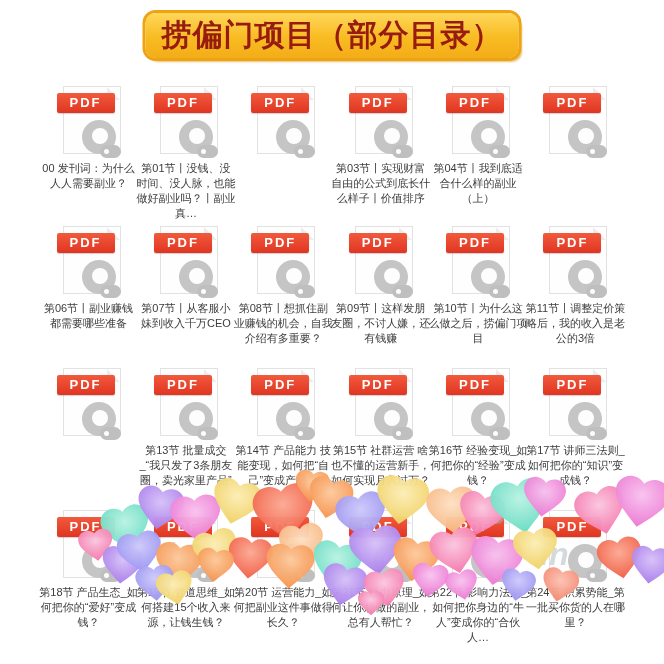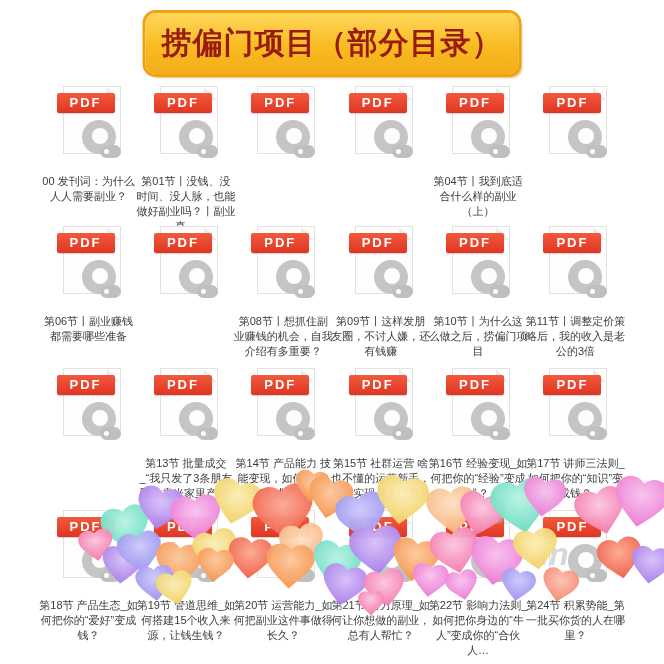--- a/index.html
+++ b/index.html
@@ -8,21 +8,21 @@
     background:#ffffff;
     font-family:"Liberation Sans", sans-serif;
   }
 
   
   .banner {
     position:absolute; top:13px; left:50%; transform:translateX(-50%);
     background:linear-gradient(180deg,#ffd75a 0%,#f8bb22 55%,#f3ad18 100%);
     border-radius:10px;
     box-shadow:0 0 0 3px #eea312, 3px 4px 2px rgba(205,145,10,.55);
-    padding:10px 16px;
+    padding:2px 16px;
     font-size:30px; font-weight:bold; color:#971b10;
     letter-spacing:1px; white-space:nowrap; z-index:4;
   }
 
   
   .grid { position:absolute; inset:0; z-index:1; }
   .pdf-row { position:absolute; left:40px; right:40px; display:flex; justify-content:space-between; }
   .pdf-row:nth-child(1){ top:84px; }
   .pdf-row:nth-child(2){ top:224px; }
   .pdf-row:nth-child(3){ top:366px; }
@@ -46,21 +46,21 @@
     text-align:center; letter-spacing:2px;
     box-shadow:0 1px 1px rgba(0,0,0,.18);
   }
   .q { position:absolute; left:17px; top:33px; width:40px; height:36px; }
   .q-ring { position:absolute; left:1px; top:0; width:34px; height:34px; border-radius:50%; background:#c5c5c5; }
   .q-hole { position:absolute; left:11px; top:8px; width:16px; height:16px; border-radius:50%; background:#fdfdfd; }
   .q-blob { position:absolute; right:0; bottom:-2px; width:21px; height:13px; border-radius:7px; background:#bfbfbf; }
   .q-blob::before { content:""; position:absolute; left:4px; top:4px; width:5px; height:5px; border-radius:50%; background:#fdfdfd; }
 
   .caption {
-    margin-top:18px; width:100px;
+    margin-top:5px; width:100px;
     font-size:11px; line-height:15px; text-align:center; color:#3c3c3c;
   }
 
   
   .wm { position:absolute; z-index:2; font-weight:bold; font-style:italic; opacity:.5; }
 
   
   .hearts { position:absolute; left:0; top:0; z-index:5; pointer-events:none; }
 </style>
 </head>
@@ -116,20 +116,21 @@
           <div class="page">
             <div class="fold"></div>
             <div class="q">
               <div class="q-ring"></div>
               <div class="q-hole"></div>
               <div class="q-blob"></div>
             </div>
           </div>
           <div class="band">PDF</div>
         </div>
+        <div class="caption">第03节丨实现财富自由的公式到底长什么样子丨价值排序</div>
       </div>
       <div class="cell">
         <div class="icon">
           <div class="page">
             <div class="fold"></div>
             <div class="q">
               <div class="q-ring"></div>
               <div class="q-hole"></div>
               <div class="q-blob"></div>
             </div>
@@ -172,20 +173,21 @@
           <div class="page">
             <div class="fold"></div>
             <div class="q">
               <div class="q-ring"></div>
               <div class="q-hole"></div>
               <div class="q-blob"></div>
             </div>
           </div>
           <div class="band">PDF</div>
         </div>
+        <div class="caption">第07节丨从客服小妹到收入千万CEO</div>
       </div>
       <div class="cell">
         <div class="icon">
           <div class="page">
             <div class="fold"></div>
             <div class="q">
               <div class="q-ring"></div>
               <div class="q-hole"></div>
               <div class="q-blob"></div>
             </div>

